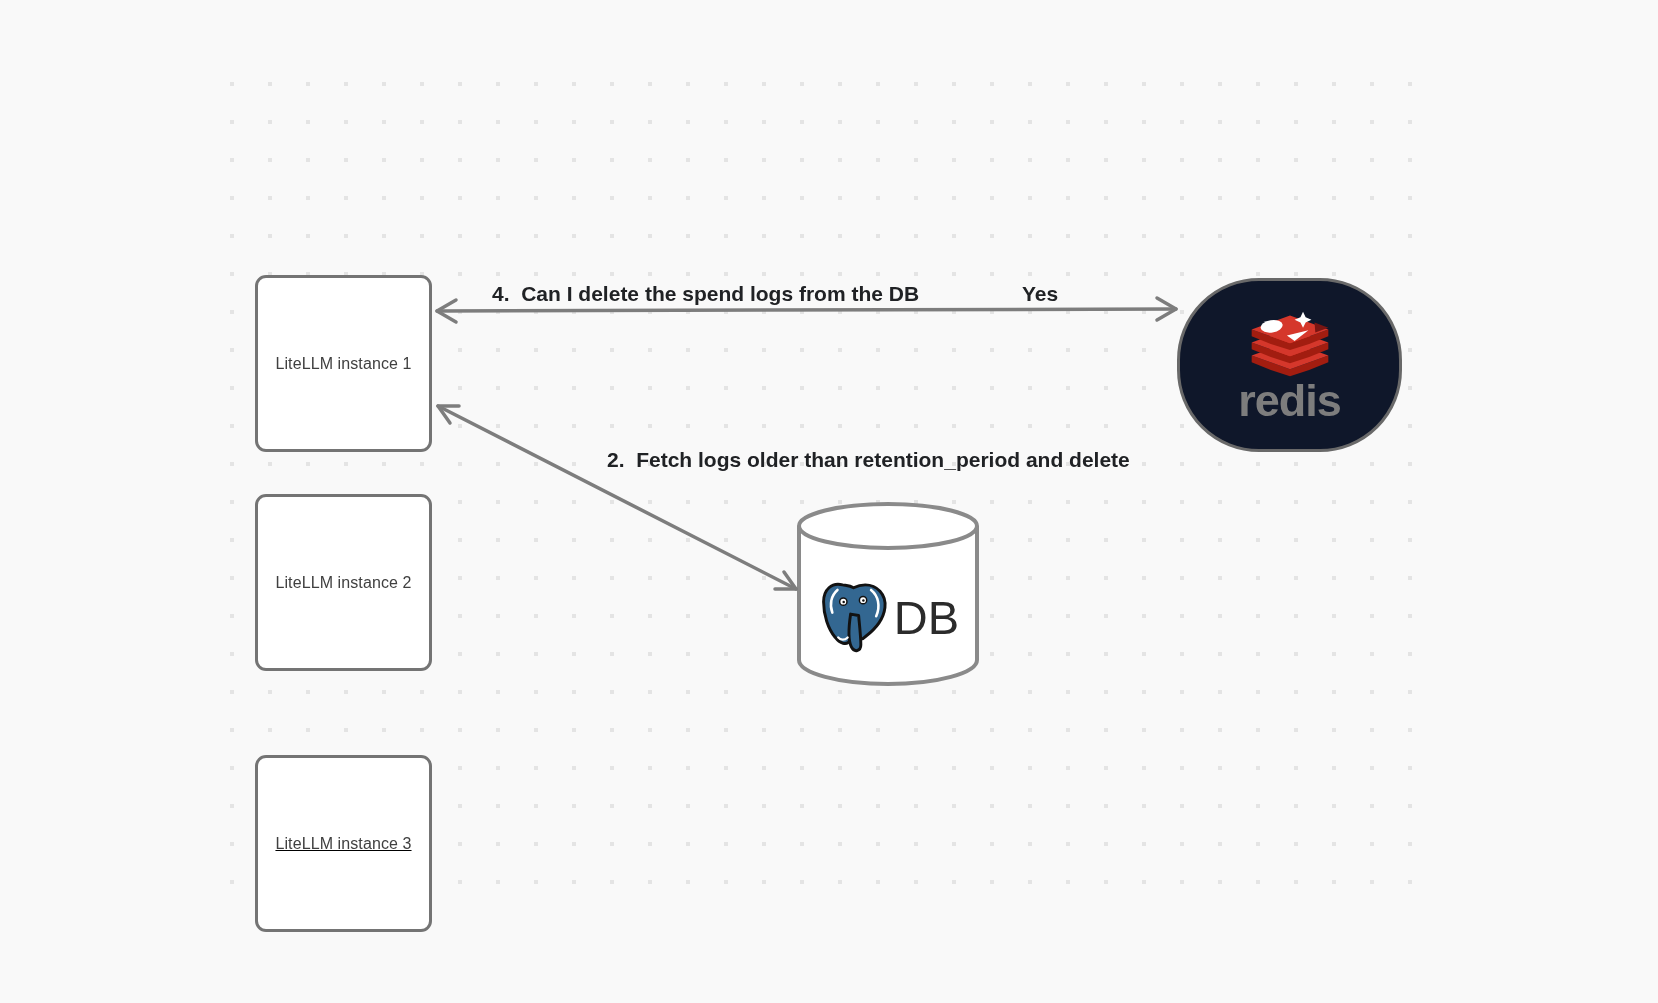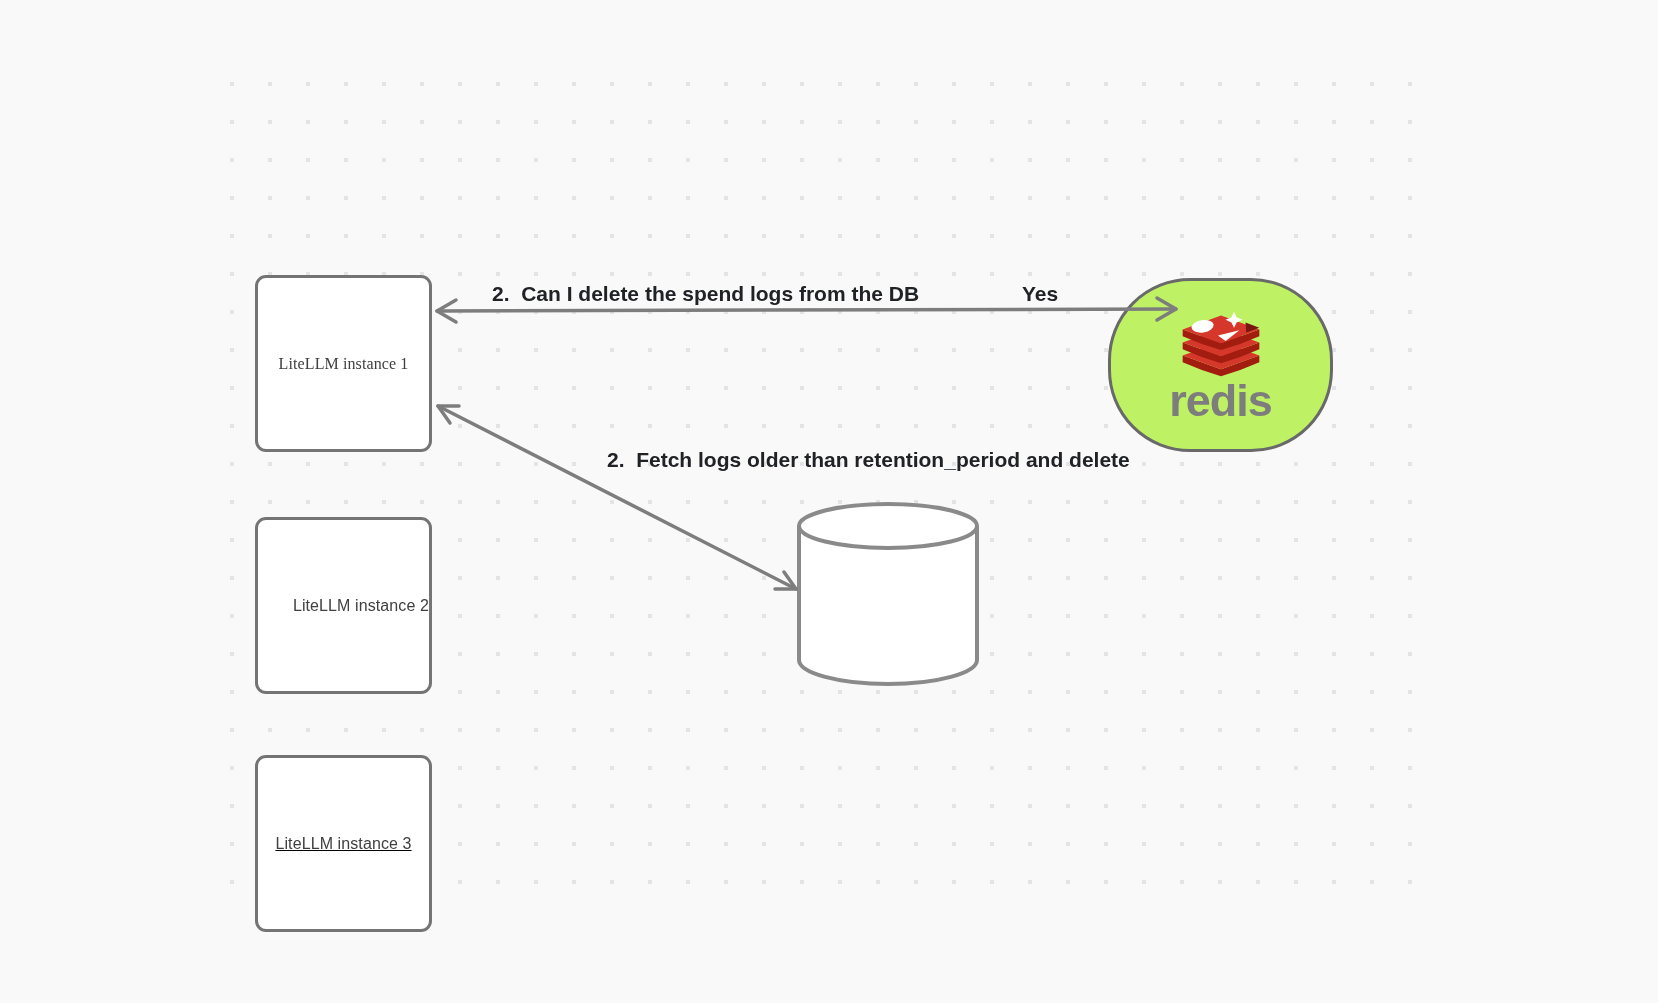--- a/index.html
+++ b/index.html
@@ -15,25 +15,25 @@
     background-size:38px 38px;
   }
   .inst-box {
     position:absolute; left:255px; width:177px; height:177px;
     background:#ffffff; border:3px solid #747474; border-radius:11px;
     display:flex; align-items:center; justify-content:center;
   }
   .inst-box span {
     font-size:16px; color:#404040; letter-spacing:0.1px; white-space:nowrap;
   }
-  #box1 { top:275px;font-family:Liberation Serif, serif; } #box2 { top:517px;justify-content:flex-end; } #box3 { top:755px;text-decoration:underline; }
+  #box1 { top:275px; } #box2 { top:494px; } #box3 { top:755px;text-decoration:underline; }
 
   .redis-node {
-    position:absolute; left:1108px; top:278px; width:225px; height:174px;
-    background:#bef264; border:3px solid #696969; border-radius:82px;
+    position:absolute; left:1177px; top:278px; width:225px; height:174px;
+    background:#0f172a; border:3px solid #696969; border-radius:82px;
     display:flex; flex-direction:column; align-items:center; justify-content:center;
     padding-top:4px;
   }
   .redis-word {
     font-size:45px; font-weight:bold; color:#7d7d7d; line-height:1;
     letter-spacing:-1px; margin-top:-2px;
   }
 
   .db-node { position:absolute; left:795px; top:498px; width:186px; height:196px; }
   .db-node > svg.cyl { position:absolute; left:0; top:0; }
@@ -96,30 +96,53 @@
     </g>
   </svg>
   <div class="redis-word">redis</div>
 </div>
 
 <div class="db-node">
   <svg class="cyl" width="186" height="196" viewBox="0 0 186 196" aria-hidden="true">
     <path d="M4,28 L4,162 C4,175 44,186 93,186 C142,186 182,175 182,162 L182,28" fill="#ffffff" stroke="#8a8a8a" stroke-width="4"></path>
     <ellipse cx="93" cy="28" rx="89" ry="22" fill="#ffffff" stroke="#8a8a8a" stroke-width="4"></ellipse>
   </svg>
+  <div class="db-content">
+    <svg width="76" height="76" viewBox="0 0 100 104" aria-hidden="true">
+      <g stroke="#121212" stroke-width="4" stroke-linejoin="round" stroke-linecap="round" fill="#336791">
+
+        <path d="M33,8 C18,4 7,15 7,31 C7,49 13,68 23,80 C29,88 39,92 43,84 L45,72
+                 C48,82 58,86 64,79 C76,70 89,56 91,39 C93,21 80,8 64,8
+                 C58,8 52,10 48,12 C43,9 38,9 33,8 Z"></path>
+
+        <path d="M44,48 C41,68 41,85 45,93 C49,101 58,99 58,90 C58,79 56,62 55,50 Z"></path>
+      </g>
+
+      <path d="M72,15 C82,23 85,37 79,51" stroke="#ffffff" stroke-width="3.5" fill="none" stroke-linecap="round"></path>
+      <path d="M26,15 C17,23 15,35 19,46" stroke="#ffffff" stroke-width="3.5" fill="none" stroke-linecap="round"></path>
+
+      <circle cx="34" cy="31" r="5" fill="#ffffff" stroke="#121212" stroke-width="2"></circle>
+      <circle cx="34.5" cy="31.5" r="1.7" fill="#121212"></circle>
+      <circle cx="61" cy="29" r="5" fill="#ffffff" stroke="#121212" stroke-width="2"></circle>
+      <circle cx="61.5" cy="29.5" r="1.7" fill="#121212"></circle>
+
+      <path d="M40,80 C36,84 30,84 27,80" stroke="#ffffff" stroke-width="3" fill="none" stroke-linecap="round"></path>
+    </svg>
+    <span class="db-label">DB</span>
+  </div>
 </div>
 
 <svg class="arrows" width="1658" height="1003" viewBox="0 0 1658 1003" fill="none" stroke="#7d7d7d" stroke-width="3.5" stroke-linecap="round" stroke-linejoin="round">
   <g>
     <line x1="437" y1="311" x2="1176" y2="309"></line>
     <polyline points="456,300 437,311 456,322"></polyline>
     <polyline points="1157,298 1176,309 1157,320"></polyline>
   </g>
   <g>
     <line x1="438" y1="406" x2="796" y2="589"></line>
     <polyline points="450,423 438,406 459,406"></polyline>
     <polyline points="784,572 796,589 775,589"></polyline>
   </g>
 </svg>
 
-<div class="edge-label" id="edge1-label">2.  Can I delete the spend logs from the DB</div>
+<div class="edge-label" id="edge1-label">4.  Can I delete the spend logs from the DB</div>
 <div class="edge-label" id="edge1-response">Yes</div>
 <div class="edge-label" id="edge2-label">2.  Fetch logs older than retention_period and delete</div>
 
 </body></html>

